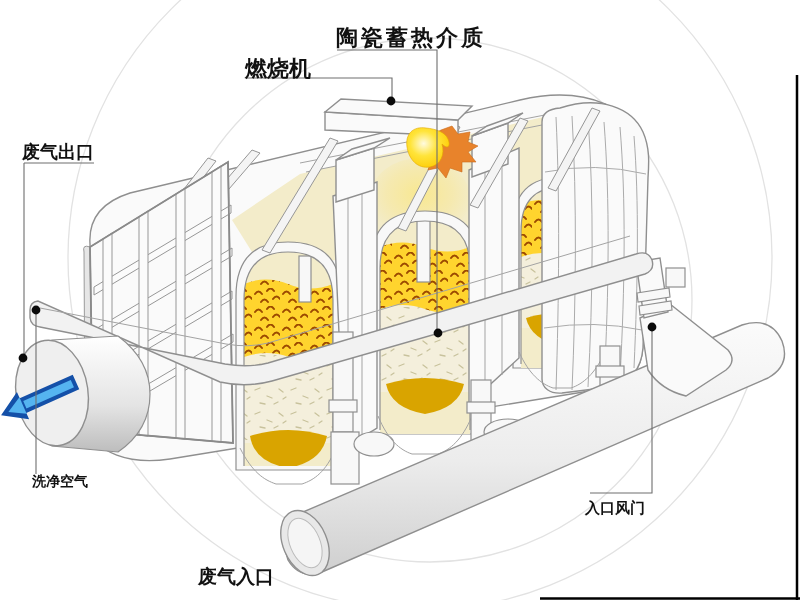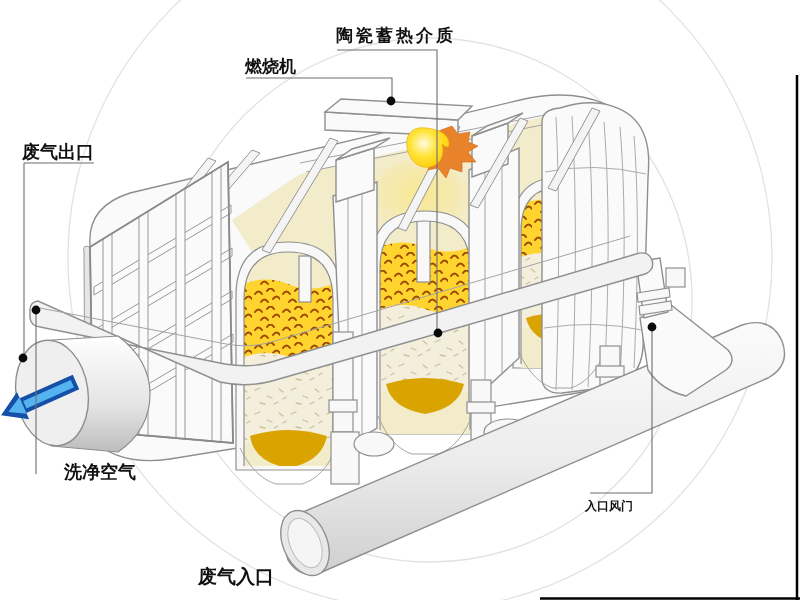--- a/index.html
+++ b/index.html
@@ -258,19 +258,19 @@
     <path class="leader" d="M590,493 L652,493 L652,331"></path>
     <circle class="dot" cx="652" cy="327" r="4.4"></circle>
   </g>
 
   <g stroke="#000" stroke-width="2.5">
     <line x1="797" y1="75" x2="797" y2="600"></line>
     <line x1="540" y1="598.5" x2="800" y2="598.5"></line>
   </g>
 </svg>
 
-<div class="callout" style="left:336px;top:26px;font-size:17px;letter-spacing:3px;">陶瓷蓄热介质</div>
-<div class="callout" style="left:245px;top:57px;font-size:17px;">燃烧机</div>
+<div class="callout" style="left:336px;top:26px;font-size:22px;letter-spacing:3px;">陶瓷蓄热介质</div>
+<div class="callout" style="left:245px;top:57px;font-size:22px;">燃烧机</div>
 <div class="callout" style="left:22px;top:142px;font-size:18px;text-align:center;">废气出口</div>
-<div class="callout" style="left:32px;top:462px;font-size:18px;margin-left:32px;">洗净空气</div>
-<div class="callout" style="left:585px;top:500px;font-size:12px;">入口风门</div>
+<div class="callout" style="left:32px;top:474px;font-size:14px;">洗净空气</div>
+<div class="callout" style="left:585px;top:500px;font-size:15px;">入口风门</div>
 <div class="callout" style="left:198px;top:566px;font-size:19px;">废气入口</div>
 </div>
 
 </body></html>

